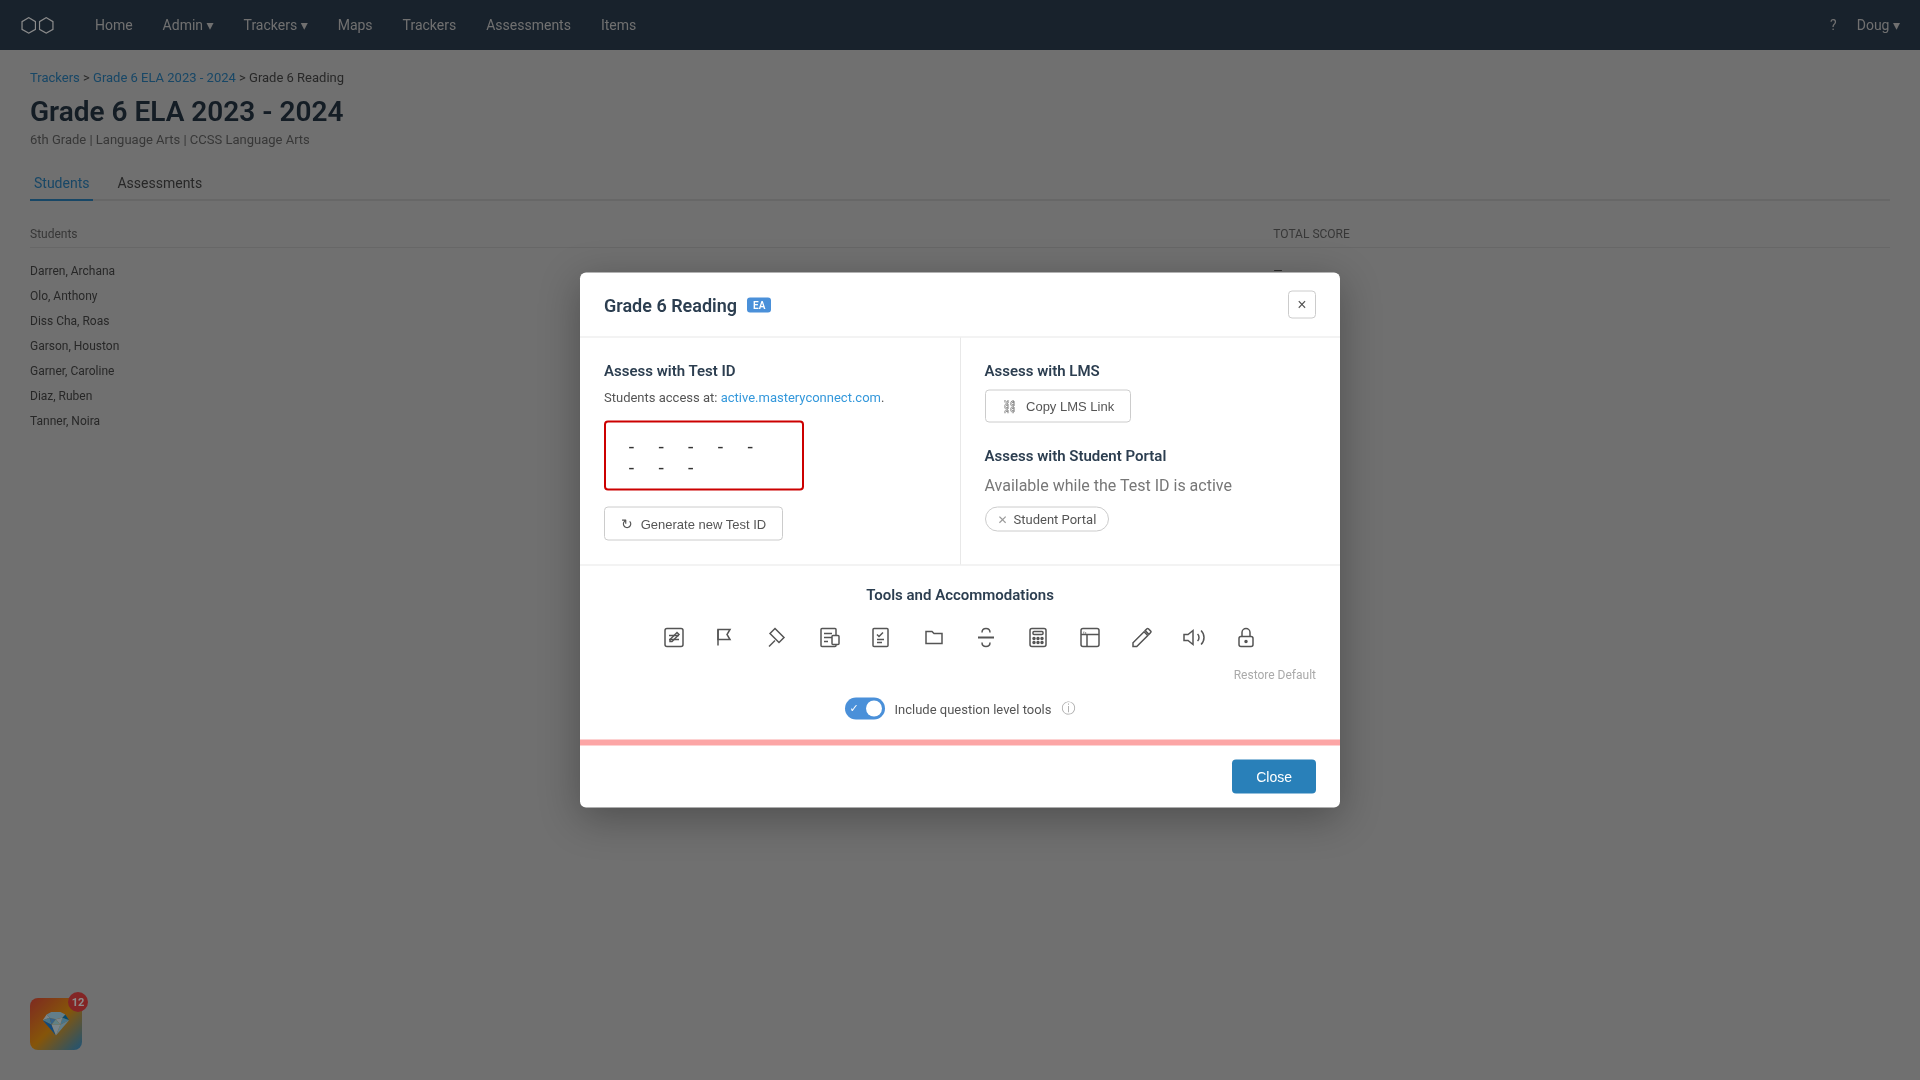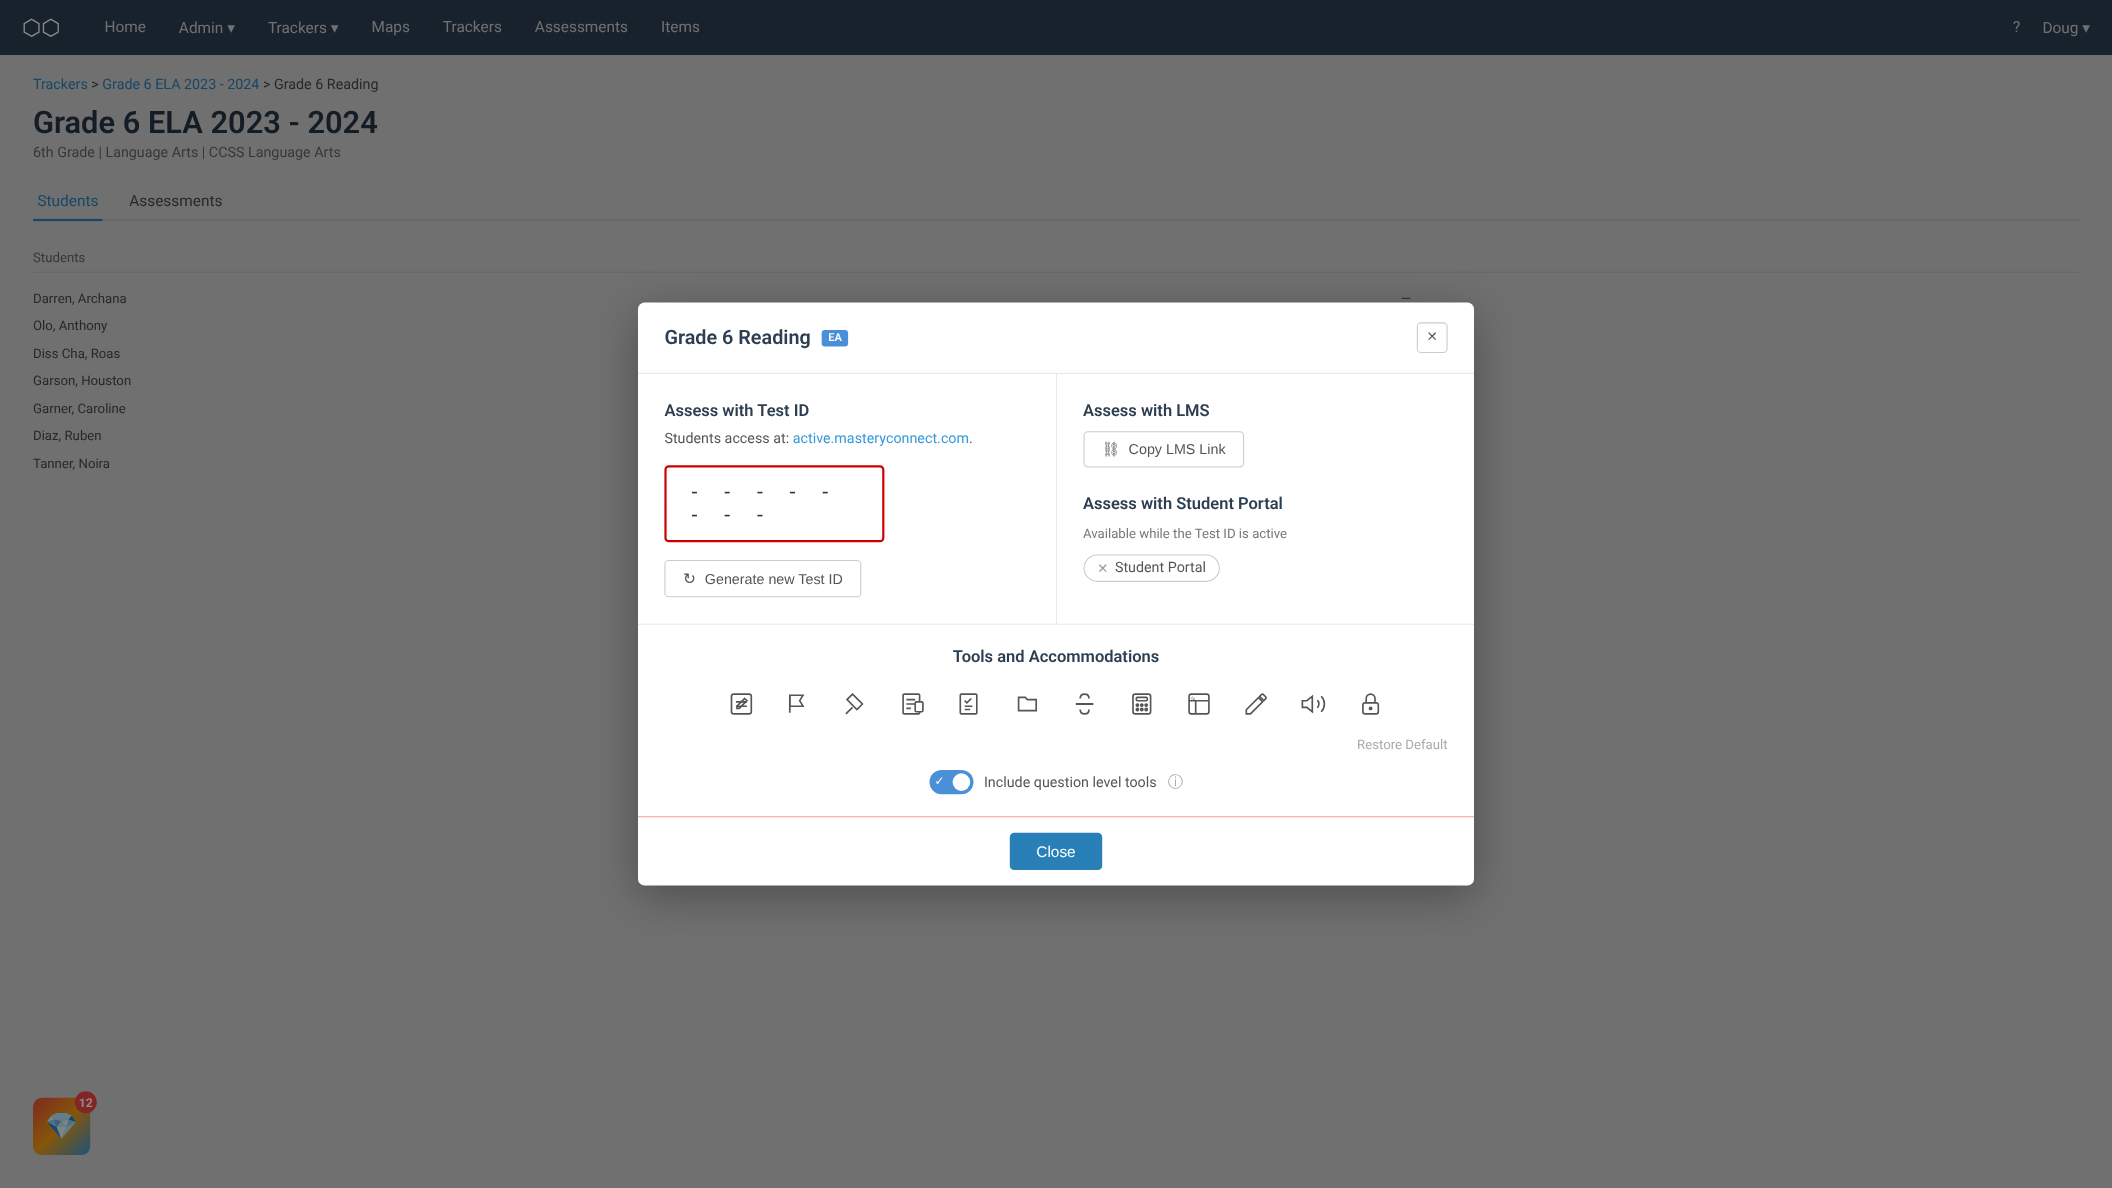--- a/index.html
+++ b/index.html
@@ -199,21 +199,21 @@
       color: #555;
       cursor: pointer;
       margin-bottom: 24px;
     }
 
     .student-portal-section {
       margin-top: 8px;
     }
 
     .portal-subtitle {
-      font-size: 12px;
+      font-size: 16px;
       color: #777;
       margin-bottom: 12px;
       margin-top: 11px;
     }
 
     .portal-tag {
       display: inline-flex;
       align-items: center;
       gap: 6px;
       border: 1px solid #ccc;
@@ -288,24 +288,24 @@
     }
 
     .info-icon {
       color: #aaa;
       font-size: 14px;
       cursor: pointer;
     }
 
     
     .modal-footer {
-      border-top: 1px solid #fca5a5;
+      border-top: 6px solid #fca5a5;
       padding: 14px 24px;
       display: flex;
-      justify-content: center;
+      justify-content: flex-end;
     }
 
     .close-btn {
       background: #2980b9;
       color: #fff;
       border: none;
       border-radius: 4px;
       padding: 9px 24px;
       font-size: 14px;
       cursor: pointer;
@@ -355,20 +355,21 @@
   <div class="page-subtitle">6th Grade | Language Arts | CCSS Language Arts</div>
 
   <div class="tabs">
     <div class="tab active">Students</div>
     <div class="tab">Assessments</div>
   </div>
 
   <div class="bg-table">
     <div class="bg-table-header">
       <span class="col-name">Students</span>
+      <span class="col-score">TOTAL SCORE</span>
     </div>
     <div class="bg-row">
     </div>
     <div class="bg-row">
       <span class="col-name">Darren, Archana</span>
       <span class="col-score">—</span>
     </div>
     <div class="bg-row">
       <span class="col-name">Olo, Anthony</span>
       <span class="col-score">312</span>

